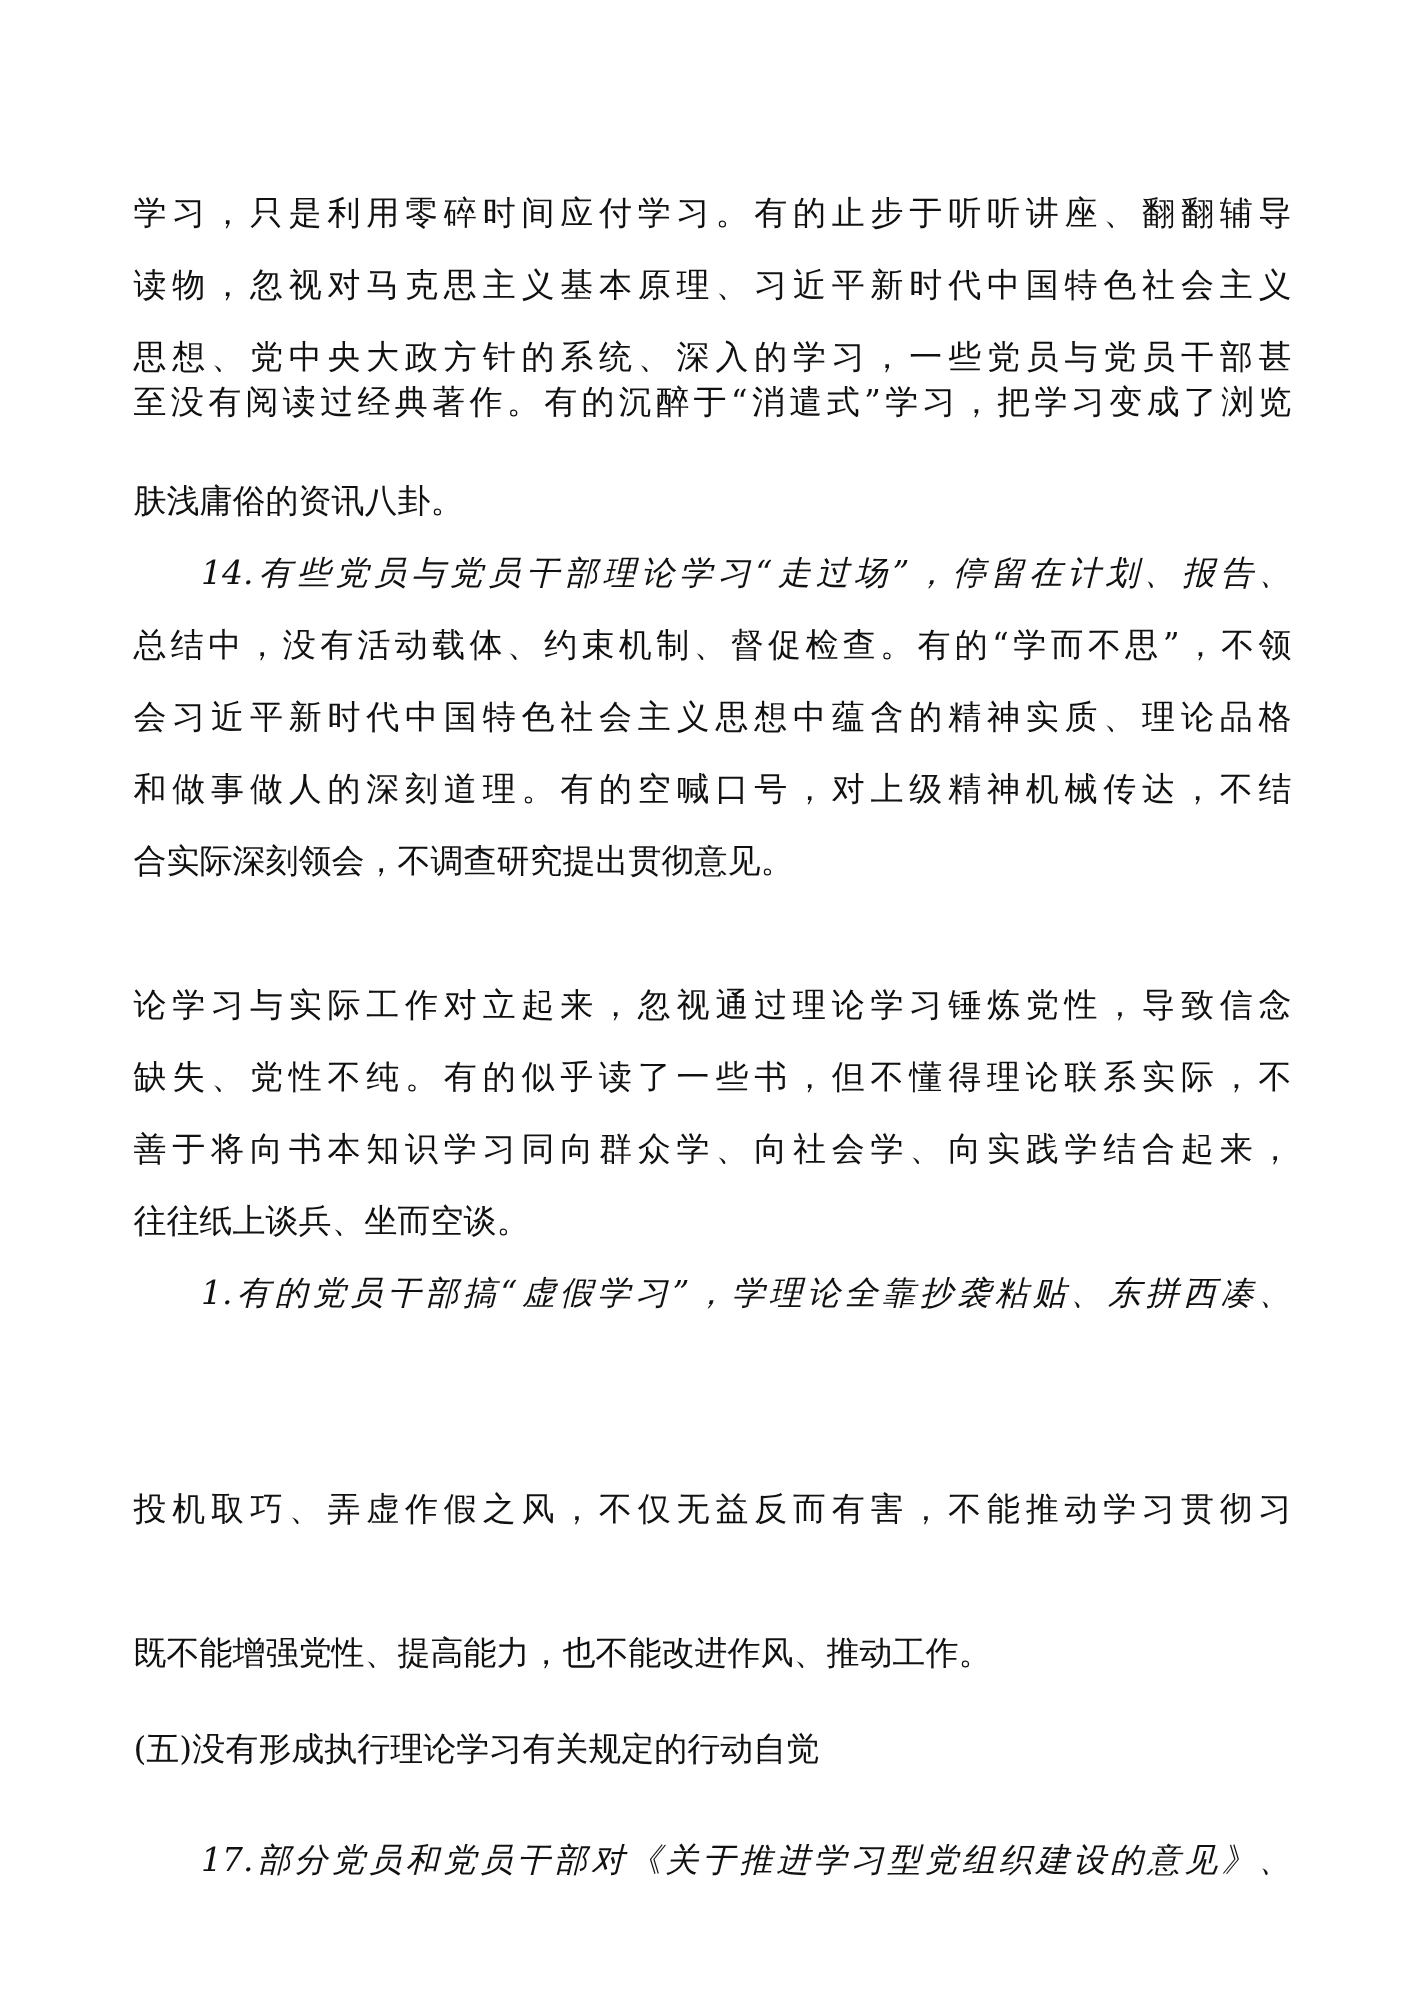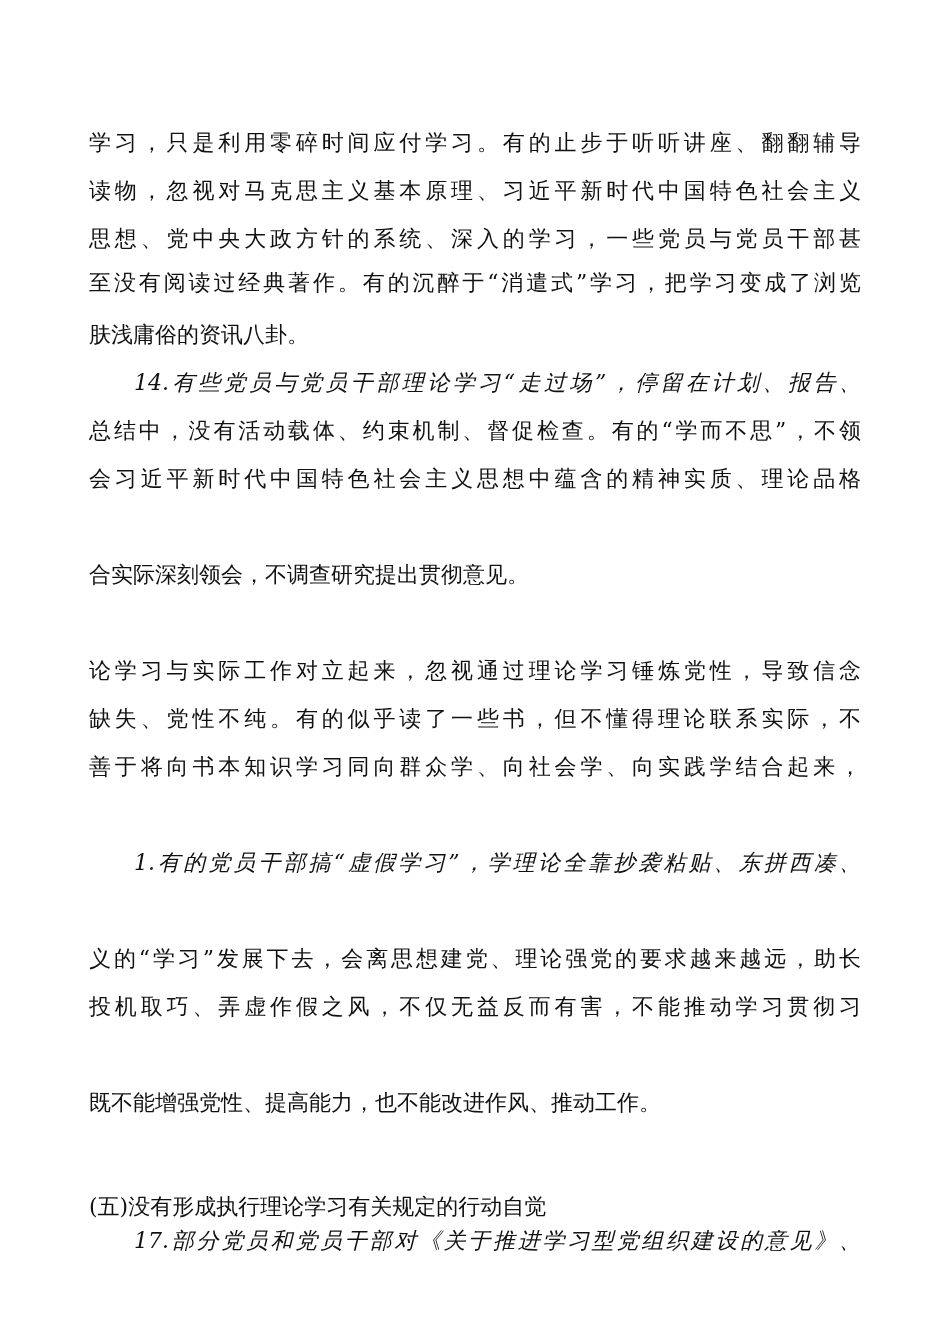--- a/index.html
+++ b/index.html
@@ -3,43 +3,44 @@
 <meta charset="utf-8">
 <style>
   html, body { margin: 0; padding: 0; background: #ffffff; }
   body { width: 950px; height: 1344px; position: relative; overflow: hidden;
          font-family: "DejaVu Serif", "Liberation Serif", serif; color: #111; }
   .page { position: absolute; left: 0; top: 0; width: 950px; height: 1344px; }
   .line { position: absolute; left: 89px; width: 772px; font-size: 22px; line-height: 30px;
           white-space: nowrap; text-align: justify; text-align-last: justify; letter-spacing: 0; }
   .line.last { text-align-last: left; }
   .line.indent { left: 134px; width: 727px; font-style: italic; }
-  .heading { position: absolute; left: 89px; font-size: 22px; line-height: 30px; white-space: nowrap; margin-top: 40px; }
+  .heading { position: absolute; left: 89px; font-size: 22px; line-height: 30px; white-space: nowrap; }
 </style>
 </head>
 <body>
 
 <div class="page">
 
   <div class="line" style="top:128px">学习，只是利用零碎时间应付学习。有的止步于听听讲座、翻翻辅导</div>
   <div class="line" style="top:176px">读物，忽视对马克思主义基本原理、习近平新时代中国特色社会主义</div>
   <div class="line" style="top:224px">思想、党中央大政方针的系统、深入的学习，一些党员与党员干部甚</div>
-  <div class="line" style="top:268px">至没有阅读过经典著作。有的沉醉于“消遣式”学习，把学习变成了浏览</div>
+  <div class="line" style="top:254px">至没有阅读过经典著作。有的沉醉于“消遣式”学习，把学习变成了浏览</div>
   <div class="line last" style="top:320px">肤浅庸俗的资讯八卦。</div>
 
   <div class="line indent" style="top:368px">14.有些党员与党员干部理论学习“走过场”，停留在计划、报告、</div>
   <div class="line" style="top:416px">总结中，没有活动载体、约束机制、督促检查。有的“学而不思”，不领</div>
   <div class="line" style="top:464px">会习近平新时代中国特色社会主义思想中蕴含的精神实质、理论品格</div>
+  <div class="line" style="top:512px">和做事做人的深刻道理。有的空喊口号，对上级精神机械传达，不结</div>
   <div class="line last" style="top:560px">合实际深刻领会，不调查研究提出贯彻意见。</div>
 
   <div class="line" style="top:656px">论学习与实际工作对立起来，忽视通过理论学习锤炼党性，导致信念</div>
   <div class="line" style="top:704px">缺失、党性不纯。有的似乎读了一些书，但不懂得理论联系实际，不</div>
   <div class="line" style="top:752px">善于将向书本知识学习同向群众学、向社会学、向实践学结合起来，</div>
+  <div class="line last" style="top:800px">往往纸上谈兵、坐而空谈。</div>
 
   <div class="line indent" style="top:848px">1.有的党员干部搞“虚假学习”，学理论全靠抄袭粘贴、东拼西凑、</div>
-  <div class="line" style="top:944px">义的“学习”发展下去，会离思想建党、理论强党的要求越来越远，助长</div>
   <div class="line" style="top:992px">投机取巧、弄虚作假之风，不仅无益反而有害，不能推动学习贯彻习</div>
   <div class="line last" style="top:1088px">既不能增强党性、提高能力，也不能改进作风、推动工作。</div>
 
   <div class="heading" style="top:1152px">(五)没有形成执行理论学习有关规定的行动自觉</div>
 
   <div class="line indent" style="top:1226px">17.部分党员和党员干部对《关于推进学习型党组织建设的意见》、</div>
 </div>
 
 </body></html>

